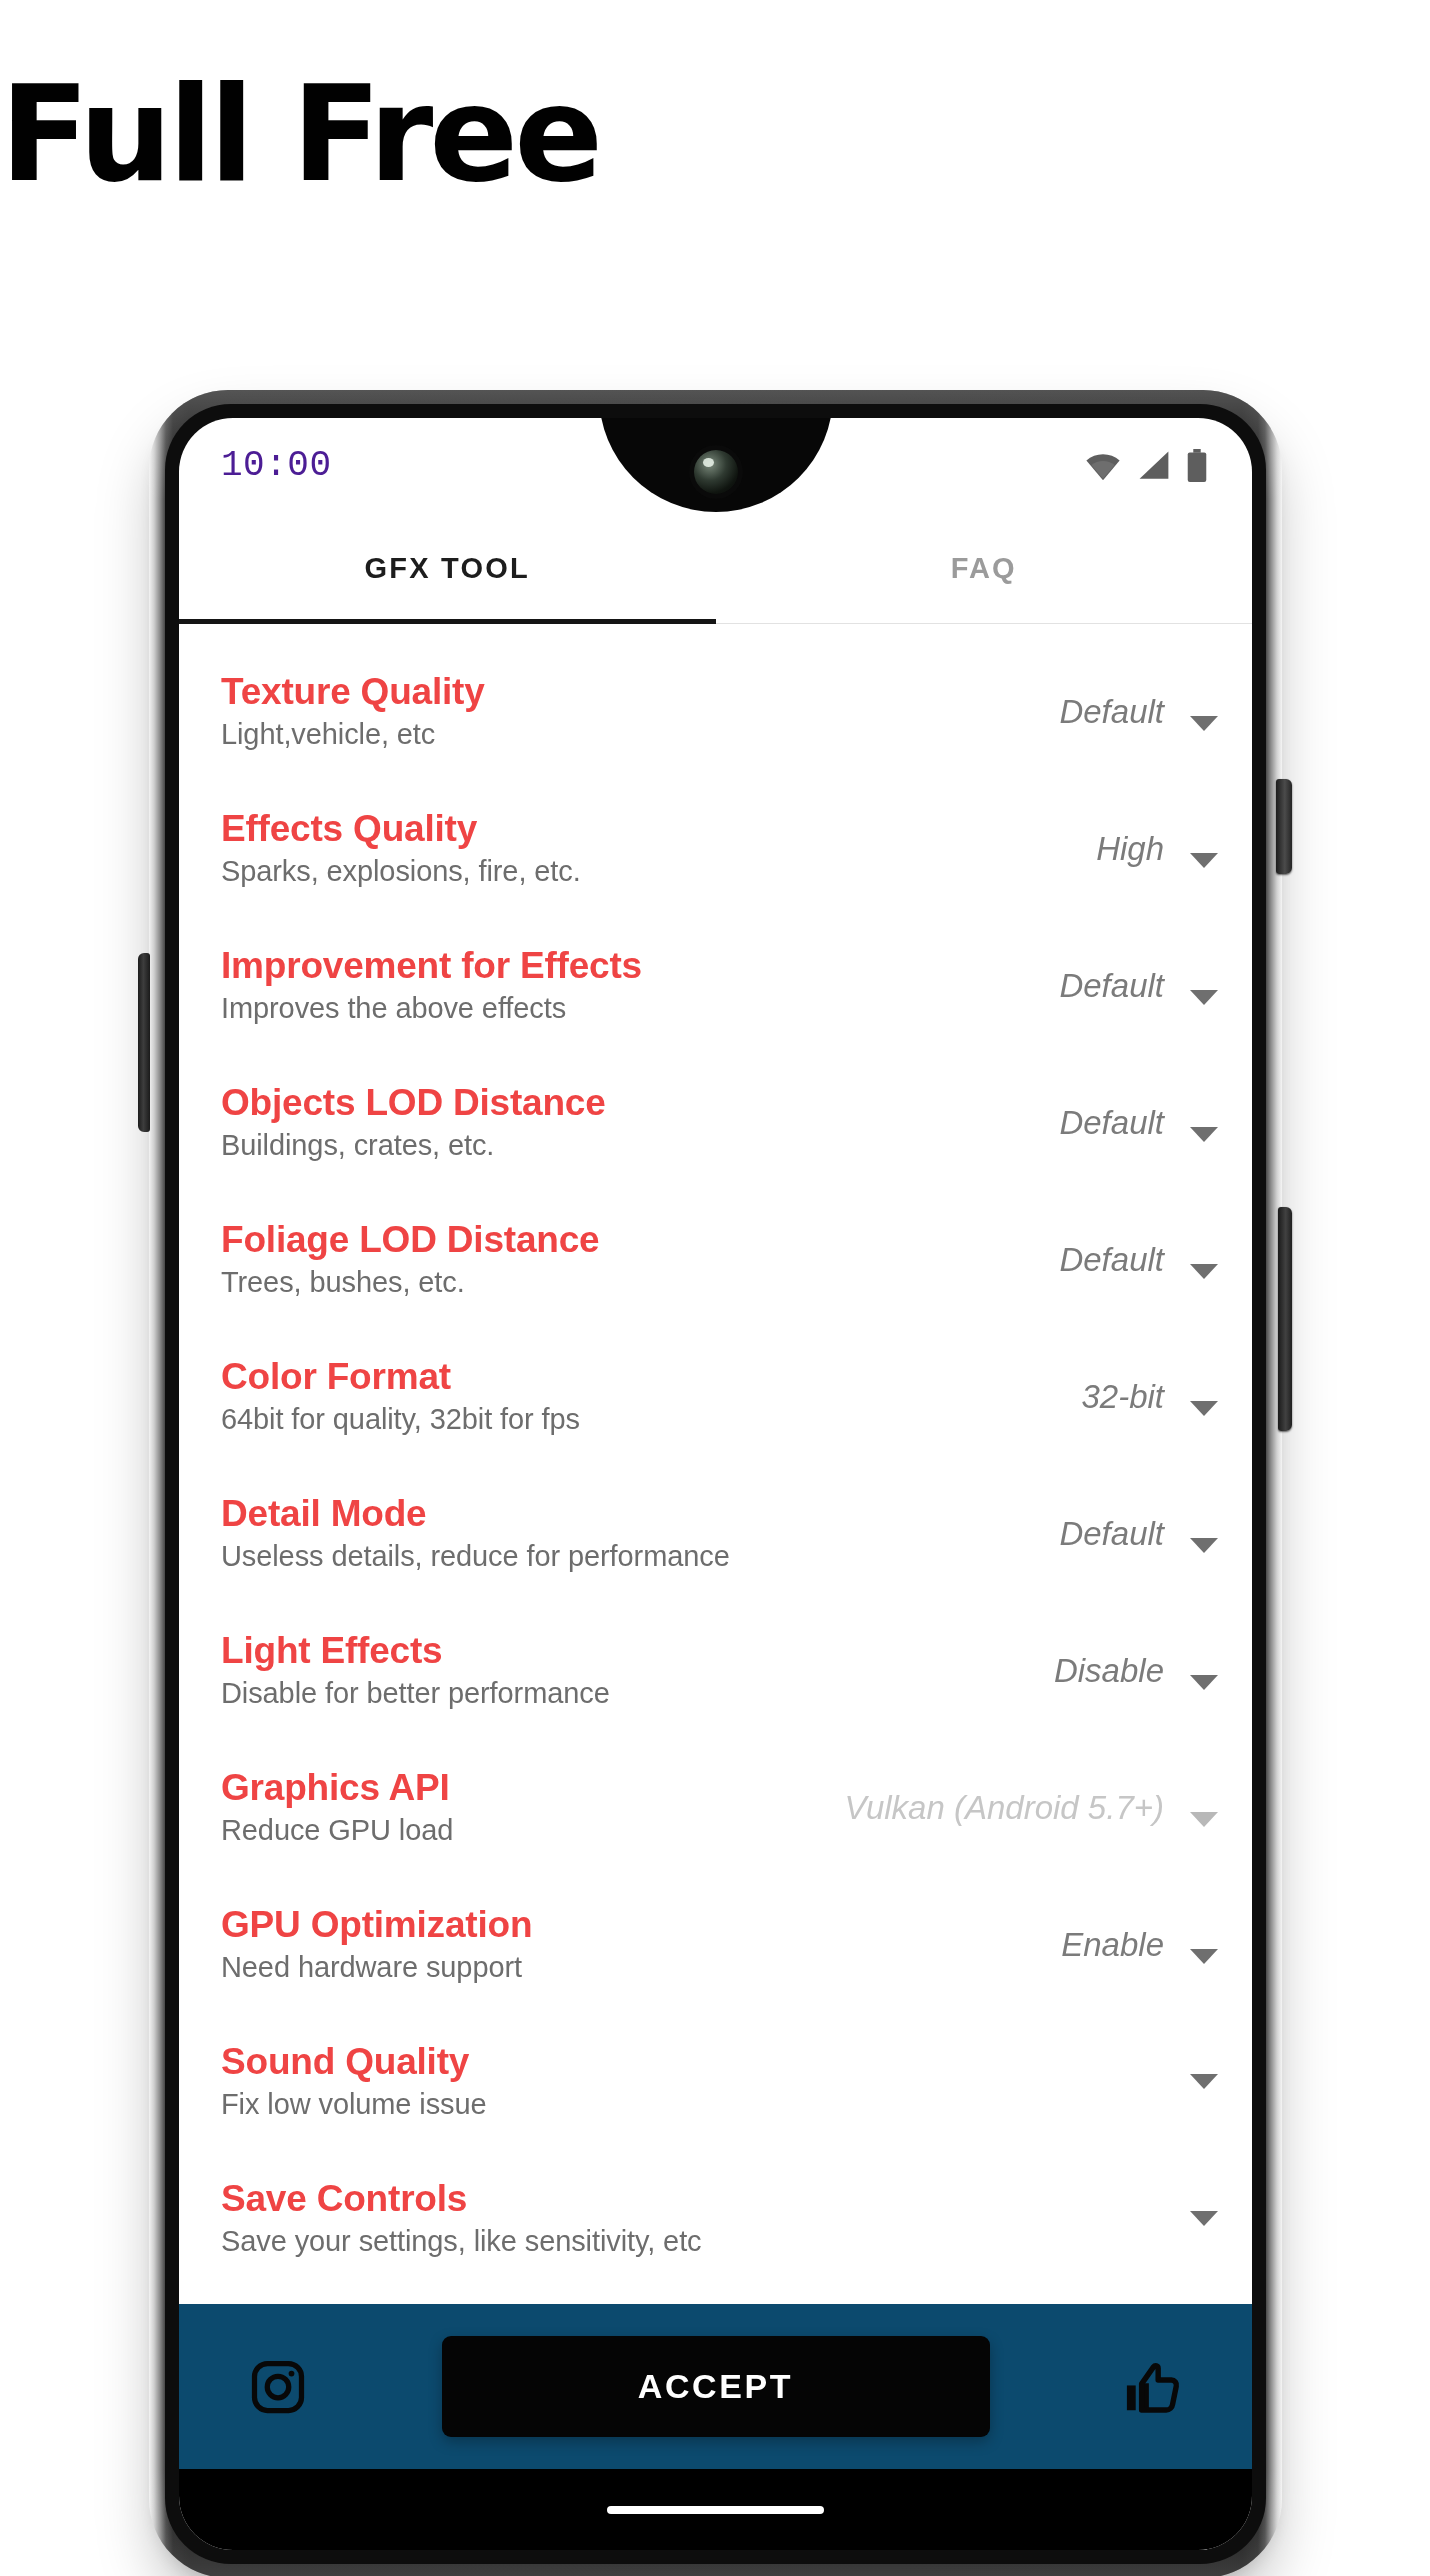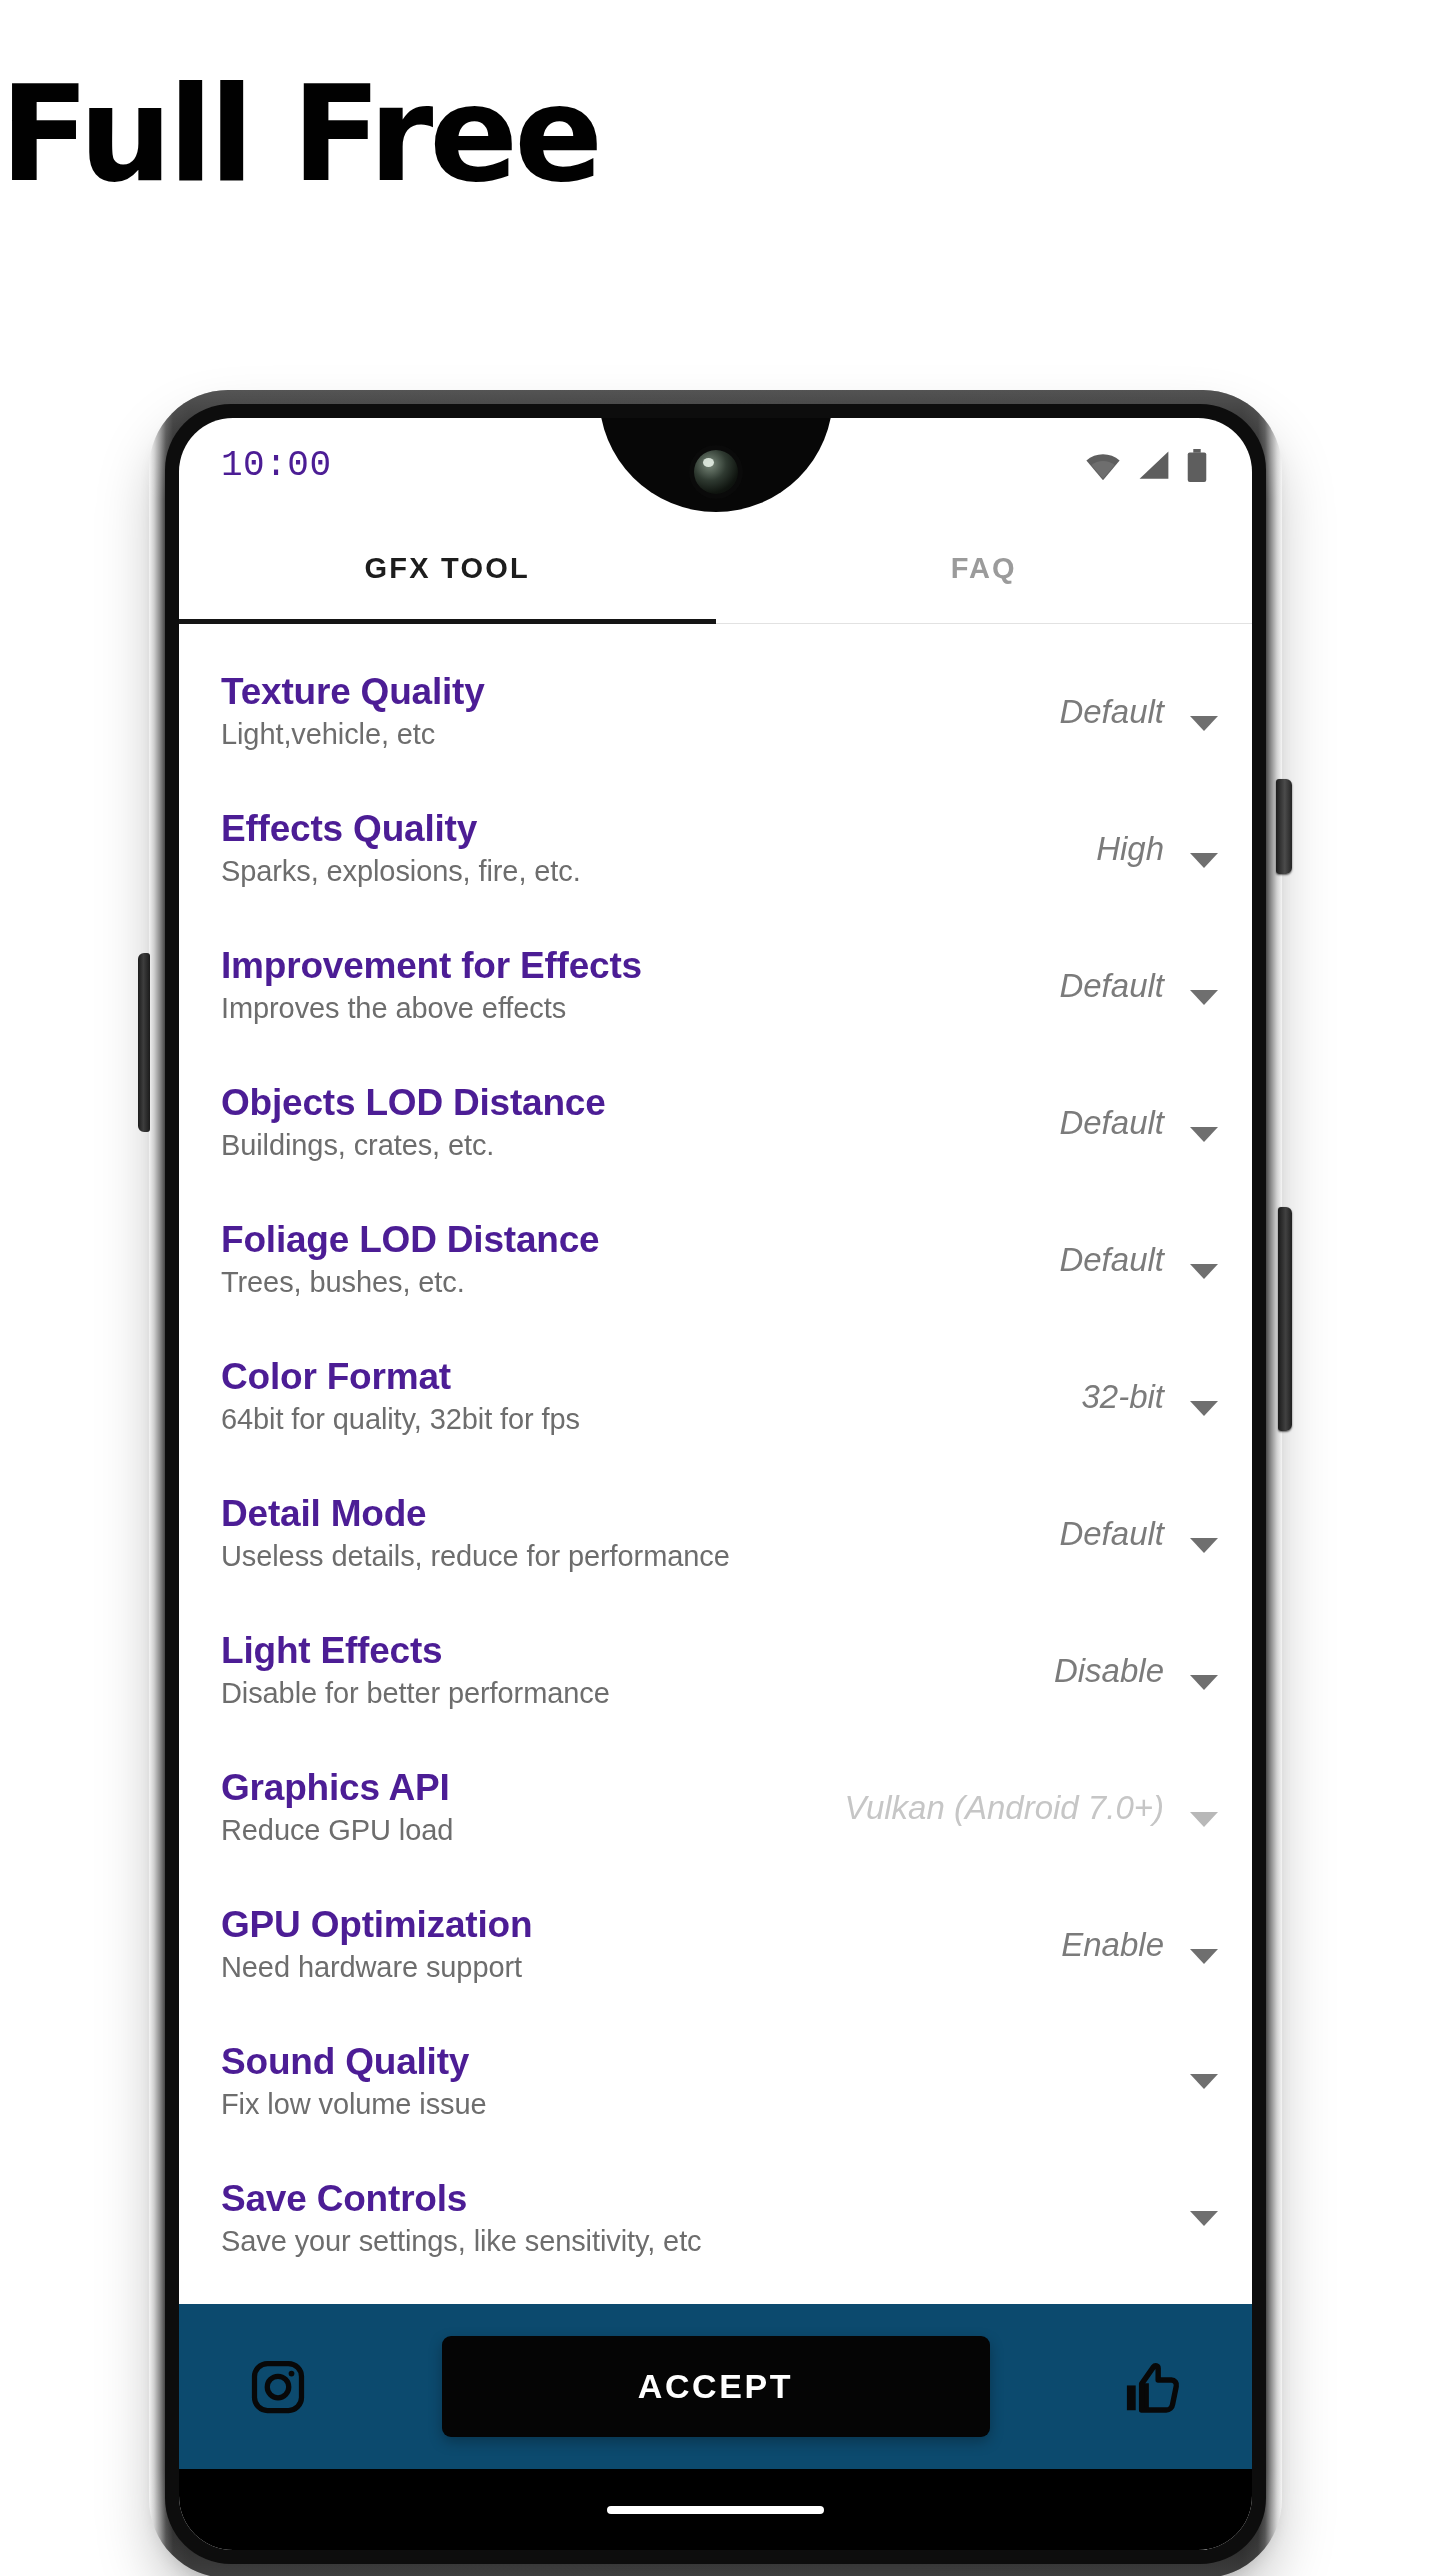--- a/index.html
+++ b/index.html
@@ -135,21 +135,21 @@
     background:#fff; padding:18px 0 0 0;
   }
   .row{
     position:relative;
     display:flex; align-items:center; justify-content:space-between;
     padding:0 34px 0 42px;
     height:137px;
   }
   .row-text{ display:flex; flex-direction:column; gap:7px; min-width:0; }
   .row-title{
-    font-size:37px; font-weight:700; color:#4c1d95; letter-spacing:-0.2px;
+    font-size:37px; font-weight:700; color:#ef4444; letter-spacing:-0.2px;
     line-height:1.05; white-space:nowrap;
     font-family:"Liberation Sans", sans-serif;
   }
   .row-sub{
     font-size:29px; font-weight:400; color:#6d6d6d; letter-spacing:-0.1px;
     line-height:1.05; white-space:nowrap;
     font-family:"Liberation Sans", sans-serif;
   }
   .row-ctl{ display:flex; align-items:flex-end; gap:26px; flex-shrink:0;font-style:italic; }
   .row-val{
@@ -345,21 +345,21 @@
           <span class="caret"></span>
         </div>
       </div>
 
       <div class="row">
         <div class="row-text">
           <div class="row-title">Graphics API</div>
           <div class="row-sub">Reduce GPU load</div>
         </div>
         <div class="row-ctl">
-          <span class="row-val dim">Vulkan (Android 7.0+)</span>
+          <span class="row-val dim">Vulkan (Android 5.7+)</span>
           <span class="caret" style="border-top-color:#b8b8b8"></span>
         </div>
       </div>
 
       <div class="row">
         <div class="row-text">
           <div class="row-title">GPU Optimization</div>
           <div class="row-sub">Need hardware support</div>
         </div>
         <div class="row-ctl">

